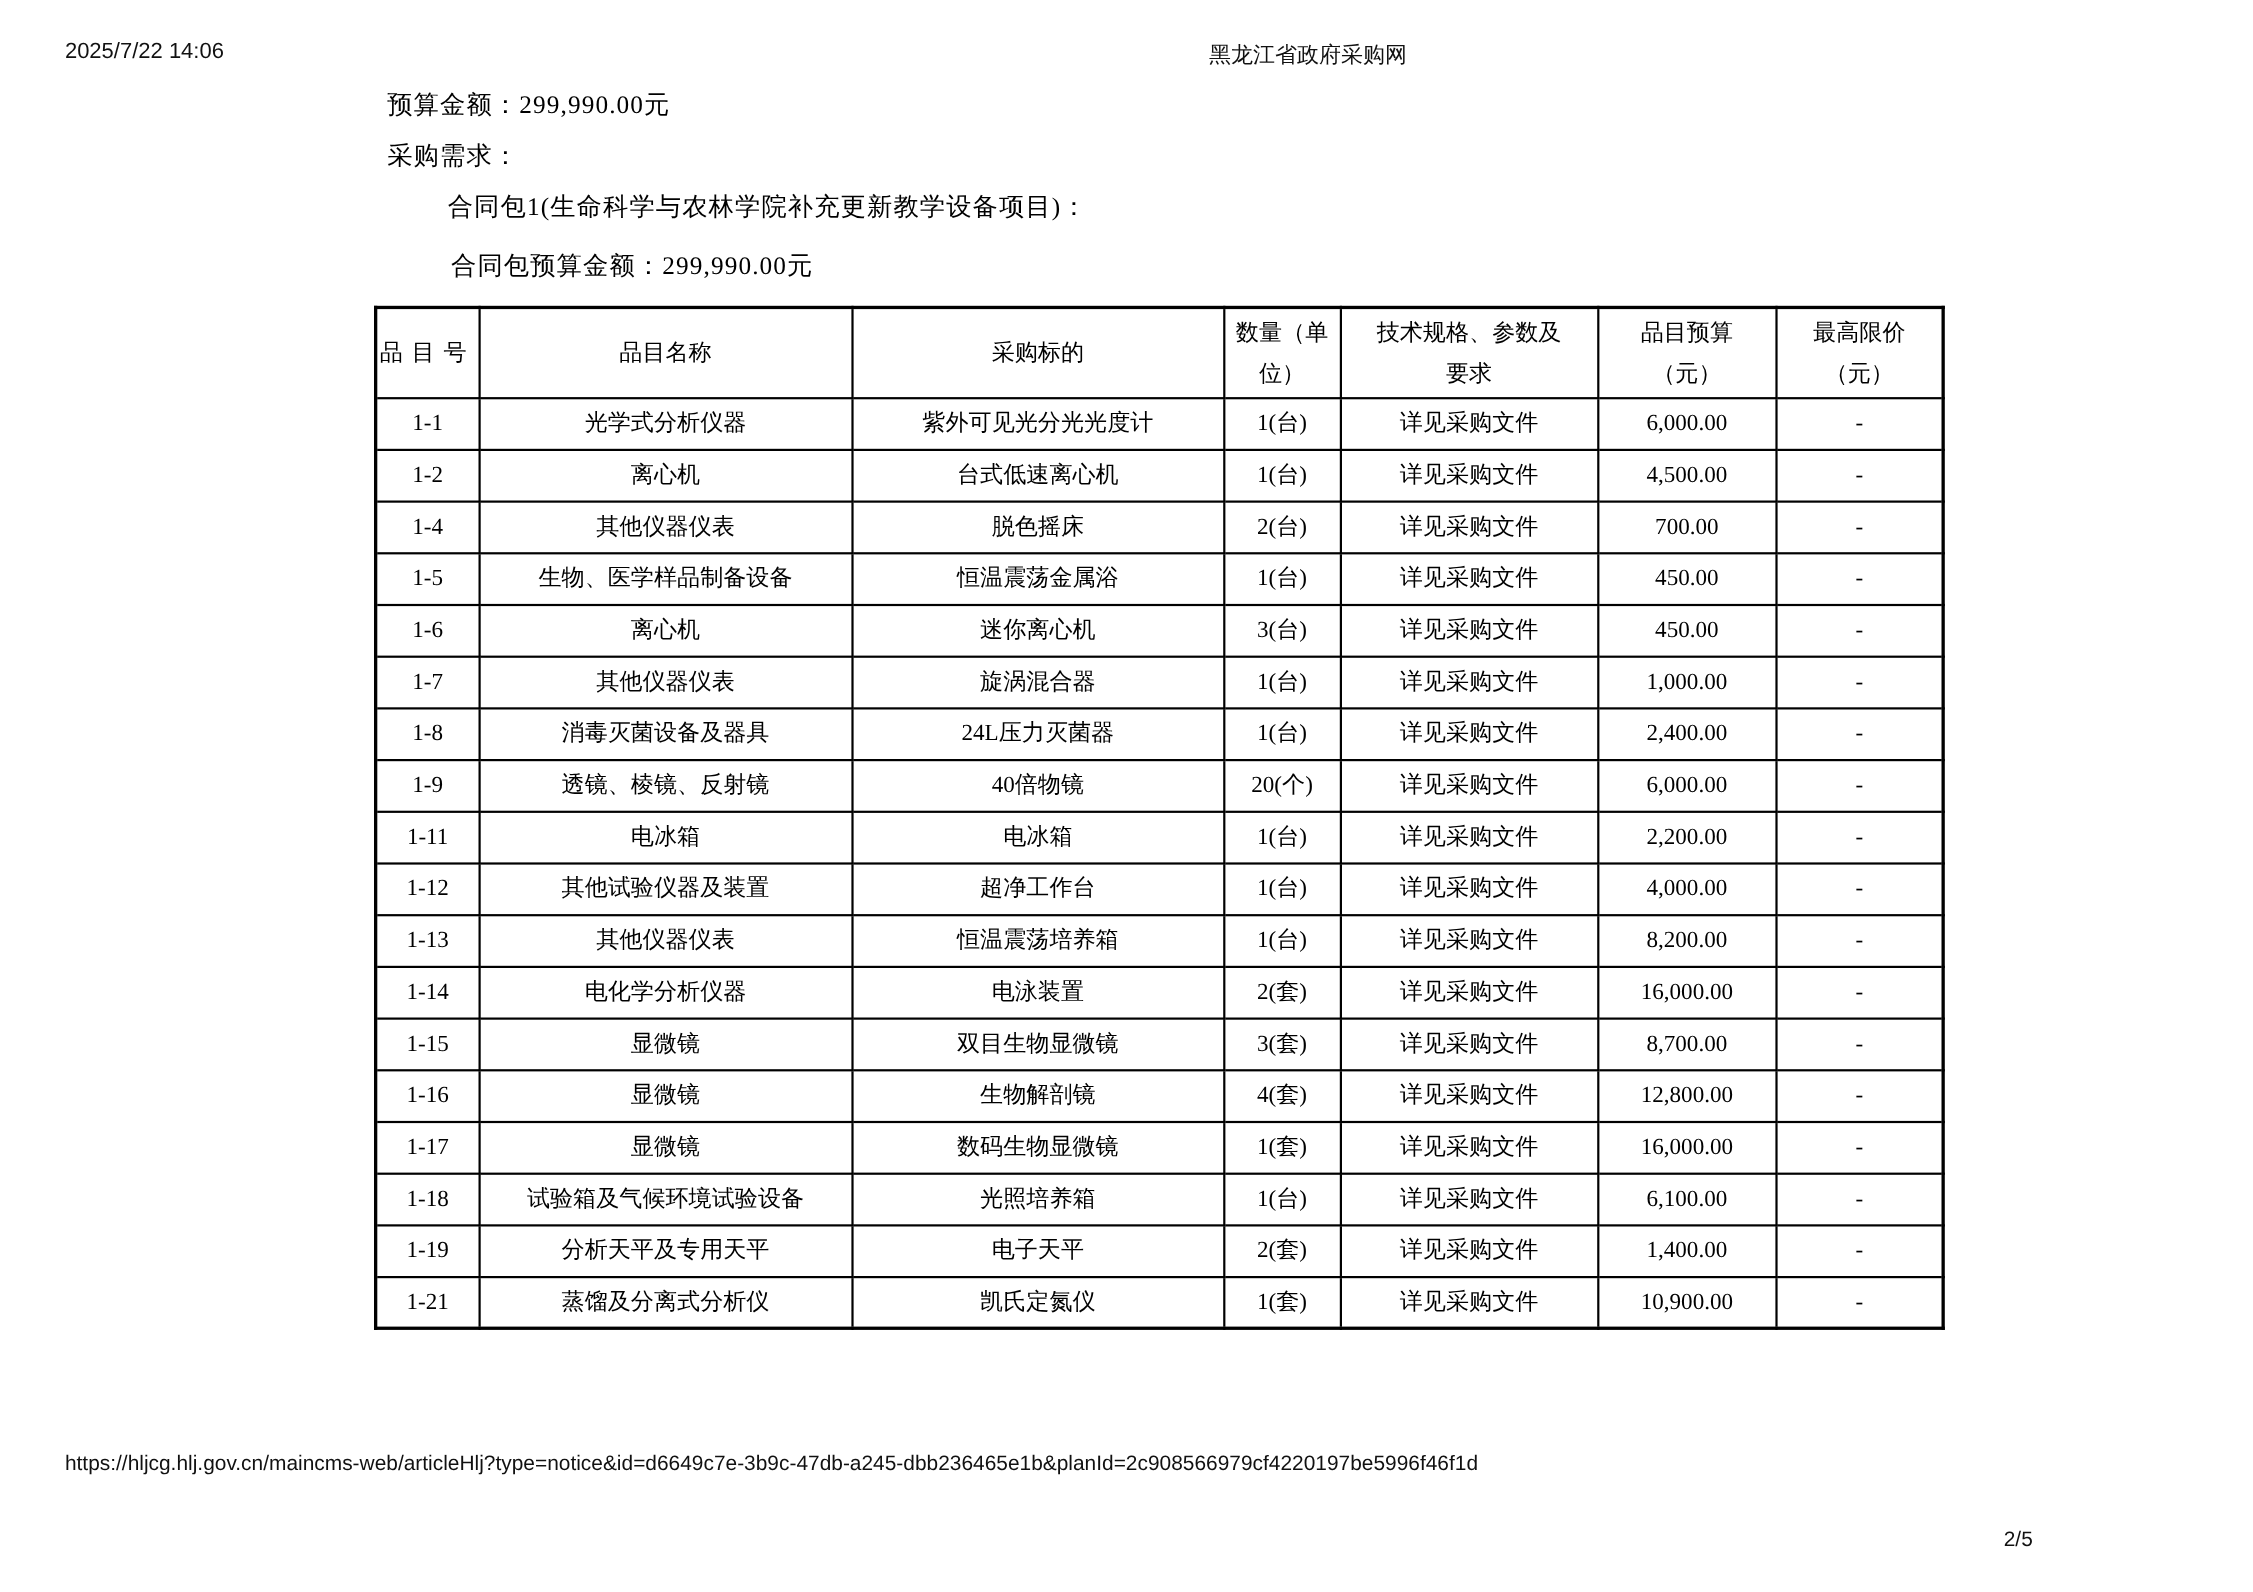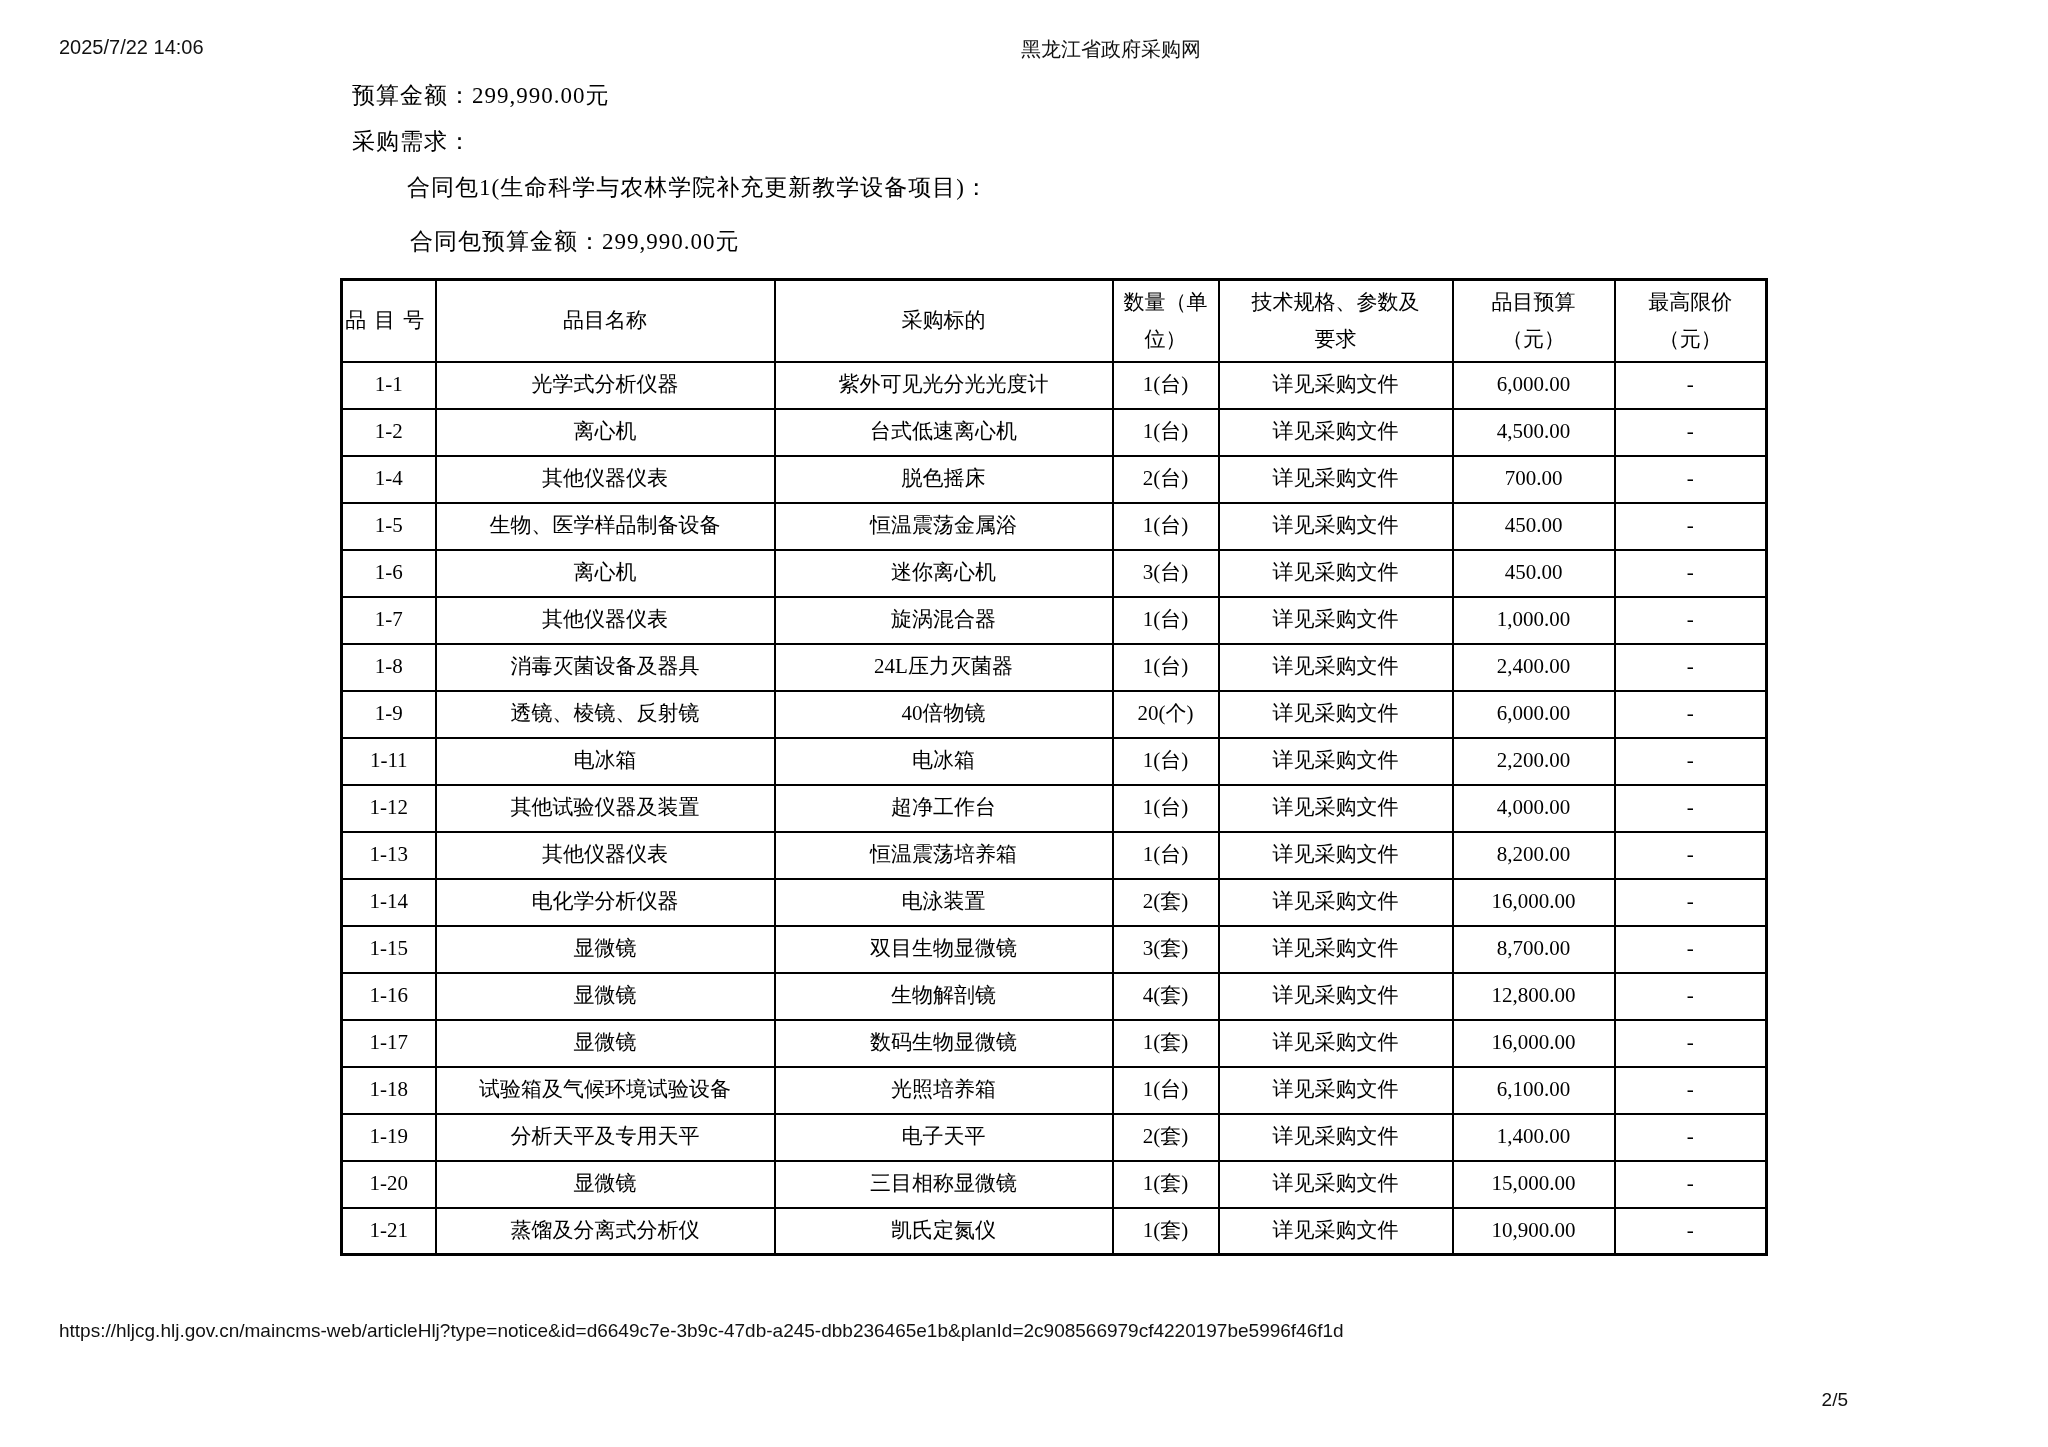--- a/index.html
+++ b/index.html
@@ -13,21 +13,21 @@
     font-family: "Liberation Serif", "DejaVu Serif", serif;
     overflow: hidden;
   }
   .chrome-text {
     font-family: "Liberation Sans", "DejaVu Sans", sans-serif;
     font-size: 20px;
     color: #111111;
     white-space: nowrap;
   }
   .print-timestamp { position: absolute; left: 59px; top: 36px; }
-  .print-site-title { position: absolute; left: 1021px; top: 36px; }
+  .print-site-title { position: absolute; left: 1099px; top: 36px; }
   .doc-line {
     position: absolute;
     font-size: 23px;
     letter-spacing: 1px;
     white-space: nowrap;
   }
   .line-budget        { left: 352px; top: 80px;  }
   .line-requirement   { left: 352px; top: 126px; }
   .line-package       { left: 407px; top: 172px; }
   .line-package-budget{ left: 410px; top: 226px; }
@@ -258,29 +258,20 @@
         <tr>
           <td class="col-id">1-19</td>
           <td class="col-name">分析天平及专用天平</td>
           <td class="col-target">电子天平</td>
           <td class="col-qty">2(套)</td>
           <td class="col-spec">详见采购文件</td>
           <td class="col-budget">1,400.00</td>
           <td class="col-cap">-</td>
         </tr>
         <tr>
-          <td class="col-id">1-20</td>
-          <td class="col-name">显微镜</td>
-          <td class="col-target">三目相称显微镜</td>
-          <td class="col-qty">1(套)</td>
-          <td class="col-spec">详见采购文件</td>
-          <td class="col-budget">15,000.00</td>
-          <td class="col-cap">-</td>
-        </tr>
-        <tr>
           <td class="col-id">1-21</td>
           <td class="col-name">蒸馏及分离式分析仪</td>
           <td class="col-target">凯氏定氮仪</td>
           <td class="col-qty">1(套)</td>
           <td class="col-spec">详见采购文件</td>
           <td class="col-budget">10,900.00</td>
           <td class="col-cap">-</td>
         </tr>
       </tbody>
   </table>

